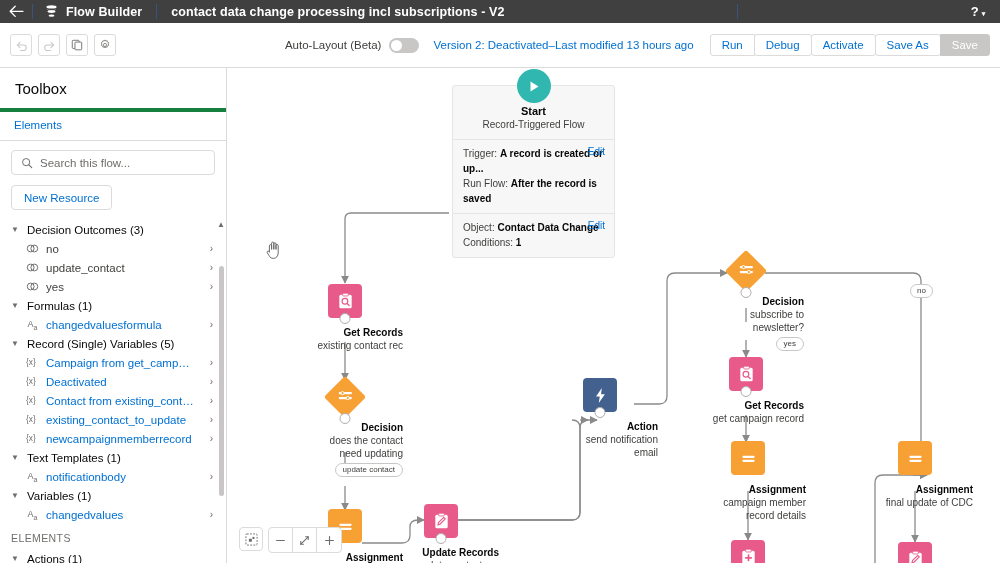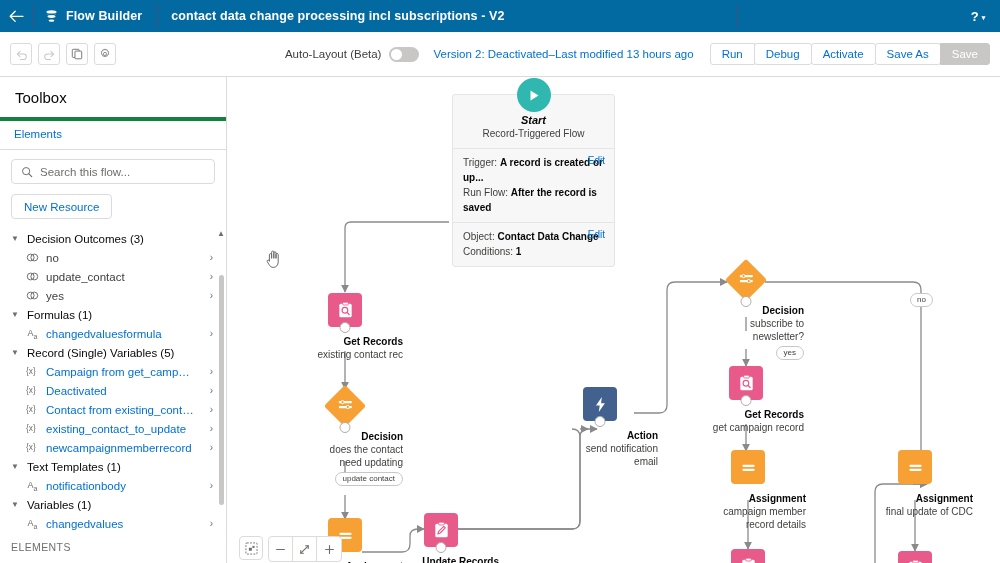--- a/index.html
+++ b/index.html
@@ -7,21 +7,21 @@
   body {
     font-family: "Liberation Sans", sans-serif;
     background:#fff;
     color:#16325c;
     font-size:12px;
     -webkit-font-smoothing:antialiased;
   }
 
   
   .topbar{
-    height:32px; background:#0369a1; display:flex; align-items:stretch;
+    height:23px; background:#404040; display:flex; align-items:stretch;
     color:#fff; position:relative;text-align:center;
   }
   .tb-back{
     width:32px; display:flex; align-items:center; justify-content:center;
     cursor:pointer; font-size:15px; color:#fff;
   }
   .tb-sep{ width:1px; background:#3a527f; margin:4px 0; }
   .tb-app{
     display:flex; align-items:center; gap:7px; padding:0 14px 0 11px;
     font-size:12.5px; font-weight:bold; letter-spacing:.1px;
@@ -204,21 +204,21 @@
   .startnode{
     position:absolute; width:163px; background:#f7f7f7;
     border:1px solid #e5e5e5; border-radius:3px;
   }
   .startnode .play{
     width:34px; height:34px; border-radius:50%; background:#2fb7b0;
     display:flex; align-items:center; justify-content:center;
     position:absolute; left:50%; transform:translate(-50%,-50%); top:0;
   }
   .startnode .sn-head{ padding:19px 0 9px; text-align:center; }
-  .startnode .sn-t{ font-size:11px; font-weight:bold; color:#080707;font-style:italic; }
+  .startnode .sn-t{ font-size:11px; font-weight:bold; color:#080707; }
   .startnode .sn-s{ font-size:10px; color:#3e3e3c; margin-top:2px; }
   .startnode .sn-sec{
     border-top:1px solid #e5e5e5; padding:6px 10px 7px; position:relative;
   }
   .sn-row{ font-size:10px; color:#3e3e3c; line-height:15px; }
   .sn-row b{ color:#080707; font-weight:bold; }
   .sn-edit{
     position:absolute; right:9px; top:6px; color:#0070d2; font-size:10px;
     cursor:pointer;
   }

